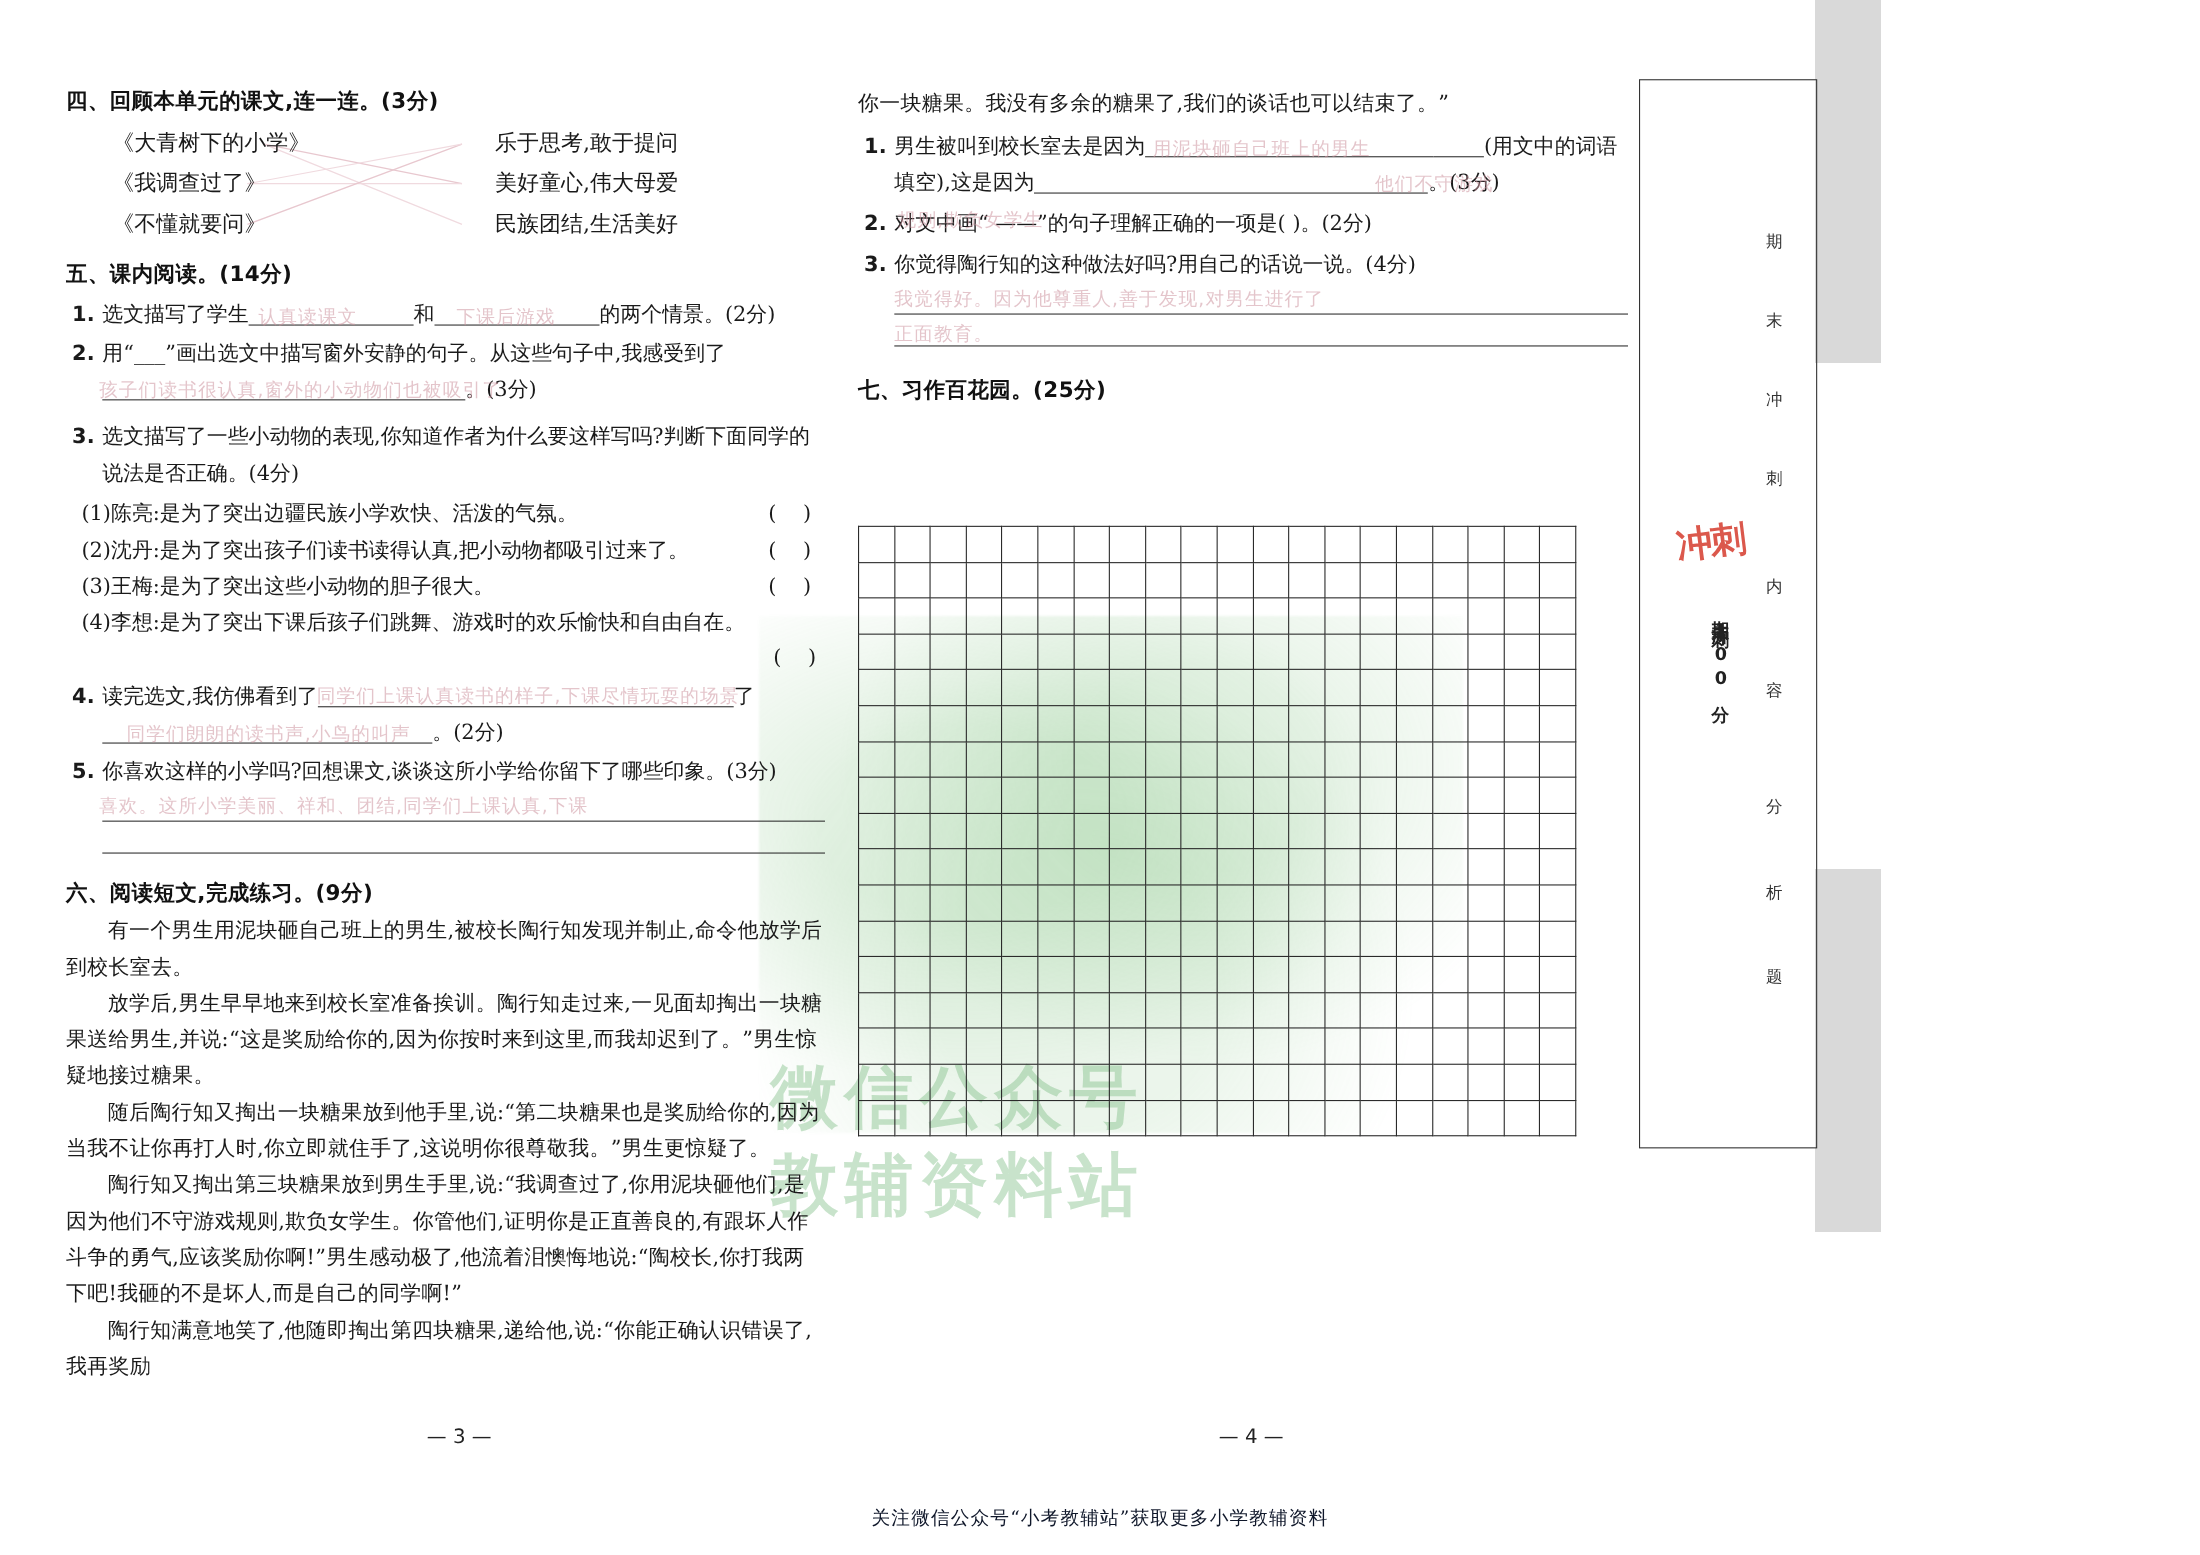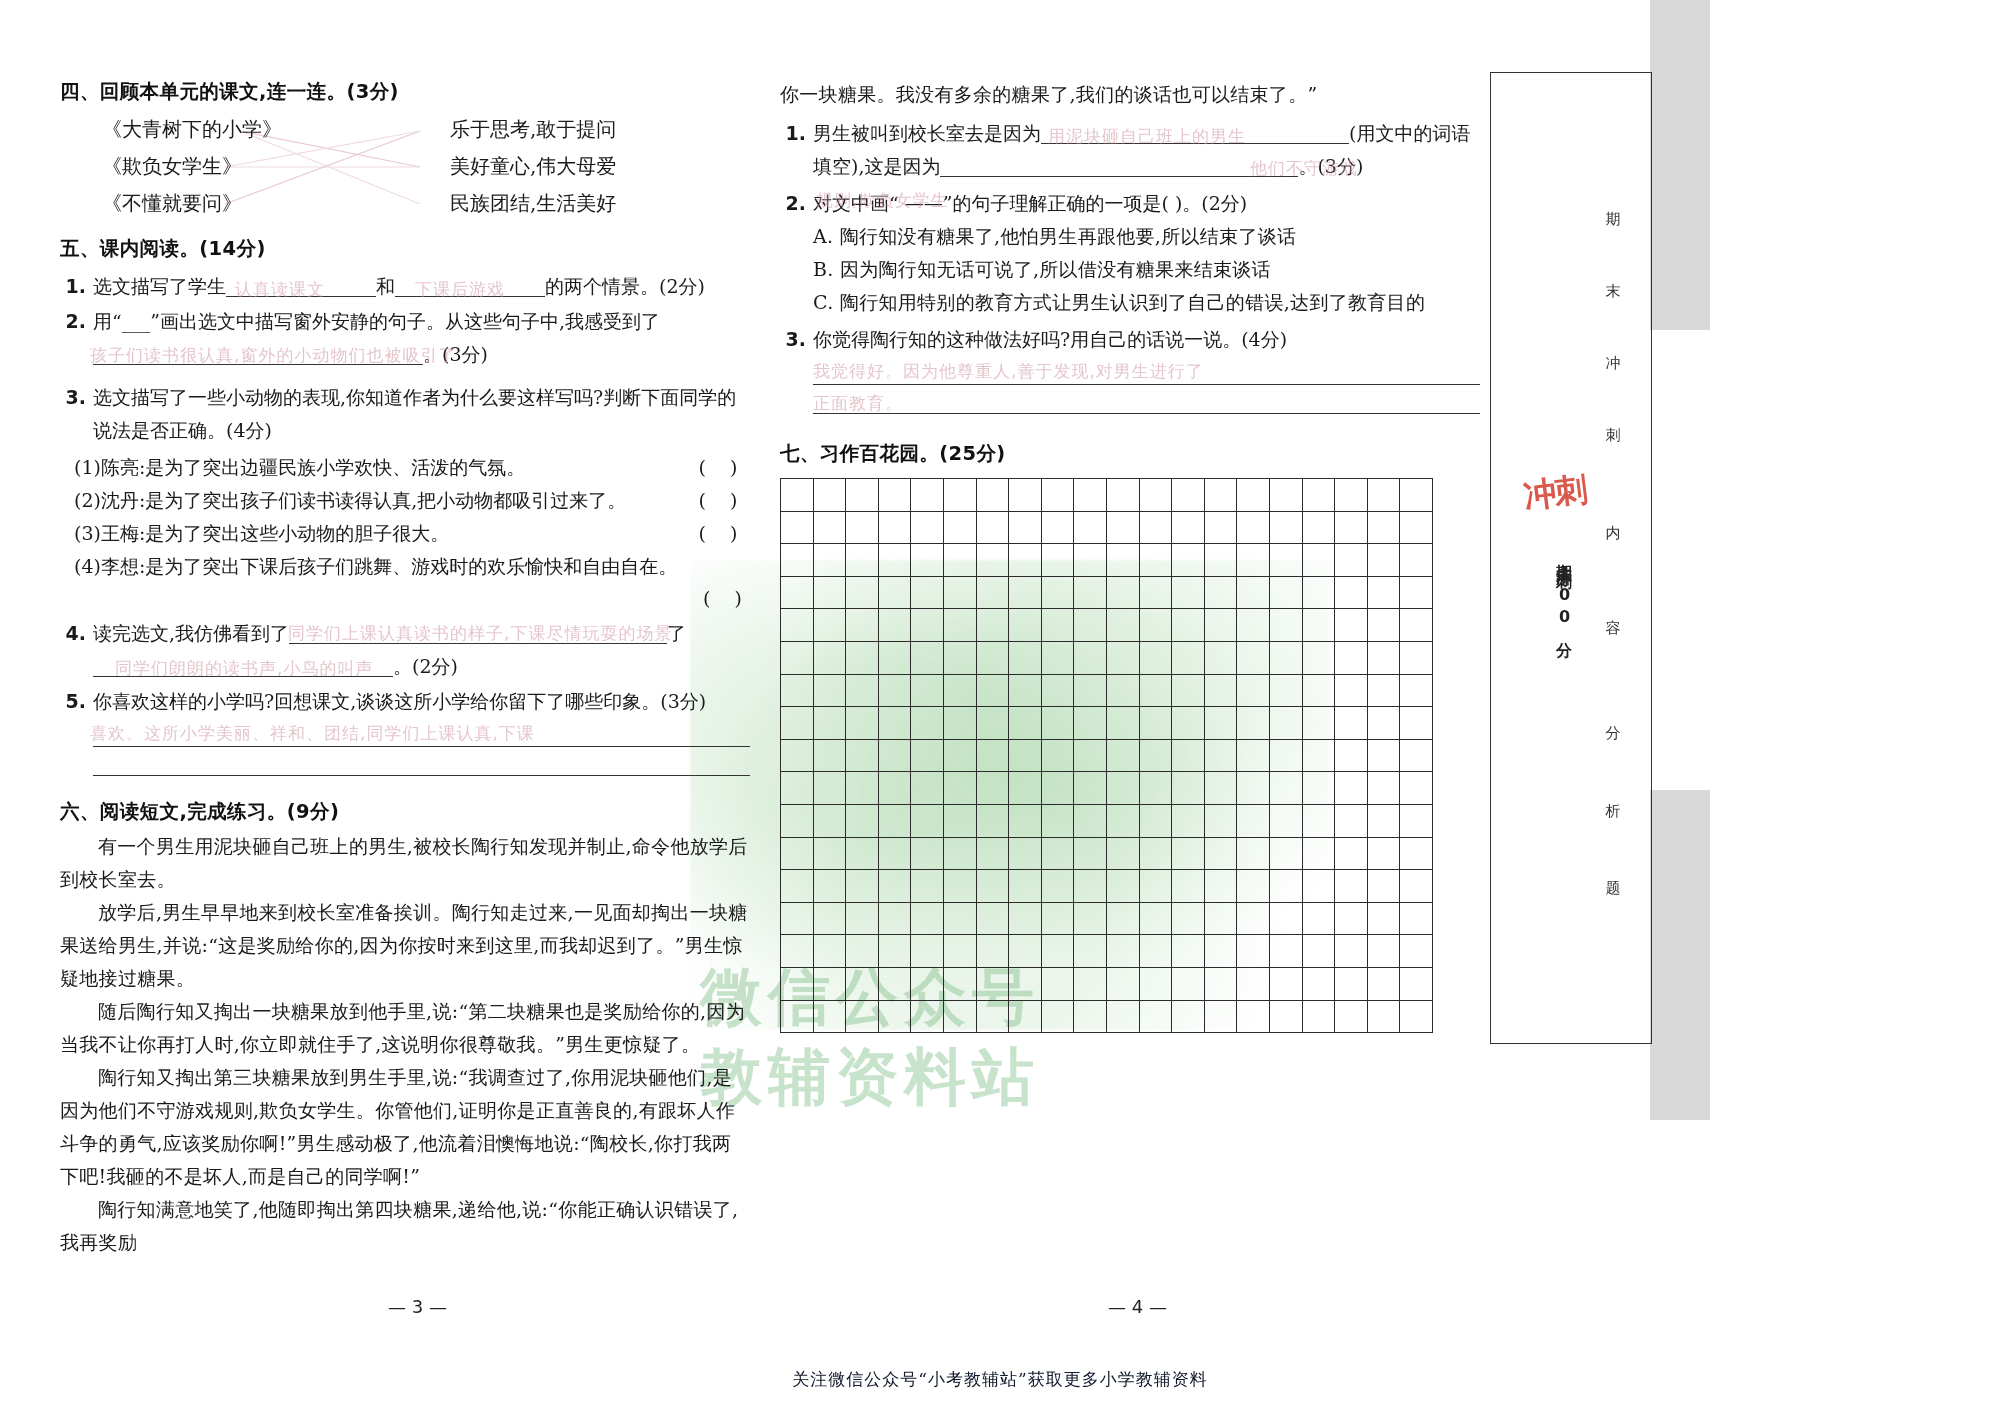--- a/index.html
+++ b/index.html
@@ -133,21 +133,21 @@
       <div class="match-wrap">
         <svg class="match-svg">
           <line x1="180" y1="20" x2="360" y2="56" stroke="#e8c8cf" stroke-width="1.2"></line>
           <line x1="180" y1="20" x2="360" y2="93" stroke="#f0dadf" stroke-width="1.1"></line>
           <line x1="165" y1="56" x2="360" y2="56" stroke="#f0dadf" stroke-width="1.1"></line>
           <line x1="165" y1="93" x2="360" y2="20" stroke="#e8c8cf" stroke-width="1.2"></line>
           <line x1="165" y1="56" x2="360" y2="20" stroke="#f0dadf" stroke-width="1.1"></line>
         </svg>
         <div class="match-l">
           <div>《大青树下的小学》</div>
-          <div>《欺负女学生》</div>
+          <div>《我调查过了》</div>
           <div>《不懂就要问》</div>
         </div>
         <div class="match-r">
           <div>乐于思考,敢于提问</div>
           <div>美好童心,伟大母爱</div>
           <div>民族团结,生活美好</div>
         </div>
       </div>
 
       <div class="sec-title" style="margin-top:8px;">五、课内阅读。(14分)</div>
@@ -233,25 +233,20 @@
           <span>男生被叫到校长室去是因为</span><span class="blank" style="width:262px"></span><span class="blank" style="width:46px"></span><span>(用文中的词语填空),这是因为</span><span class="blank" style="width:230px"></span><span class="blank" style="width:128px"></span><span>。(3分)</span>
         </div>
         <div class="ghost" style="left:268px;top:3px;">用泥块砸自己班上的男生</div>
         <div class="ghost" style="left:470px;top:35px;">他们不守游戏</div>
         <div class="ghost" style="left:36px;top:67px;">规则,欺负女学生</div>
       </div>
 
       <div class="qrow" style="margin-top:4px;">
         <div class="qnum">2.</div>
         <div class="qbody">对文中画“ ——”的句子理解正确的一项是(      )。(2分)</div>
-      </div>
-      <div style="margin-left:33px;">
-        <div class="body-txt">A. 陶行知没有糖果了,他怕男生再跟他要,所以结束了谈话</div>
-        <div class="body-txt">B. 因为陶行知无话可说了,所以借没有糖果来结束谈话</div>
-        <div class="body-txt">C. 陶行知用特别的教育方式让男生认识到了自己的错误,达到了教育目的</div>
       </div>
 
       <div class="qrow" style="margin-top:4px;position:relative;">
         <div class="qnum">3.</div>
         <div class="qbody">
           <span>你觉得陶行知的这种做法好吗?用自己的话说一说。(4分)</span>
           <span class="fullline"></span>
           <span class="fullline"></span>
         </div>
         <div class="ghost" style="left:33px;top:32px;">我觉得好。因为他尊重人,善于发现,对男生进行了</div>

